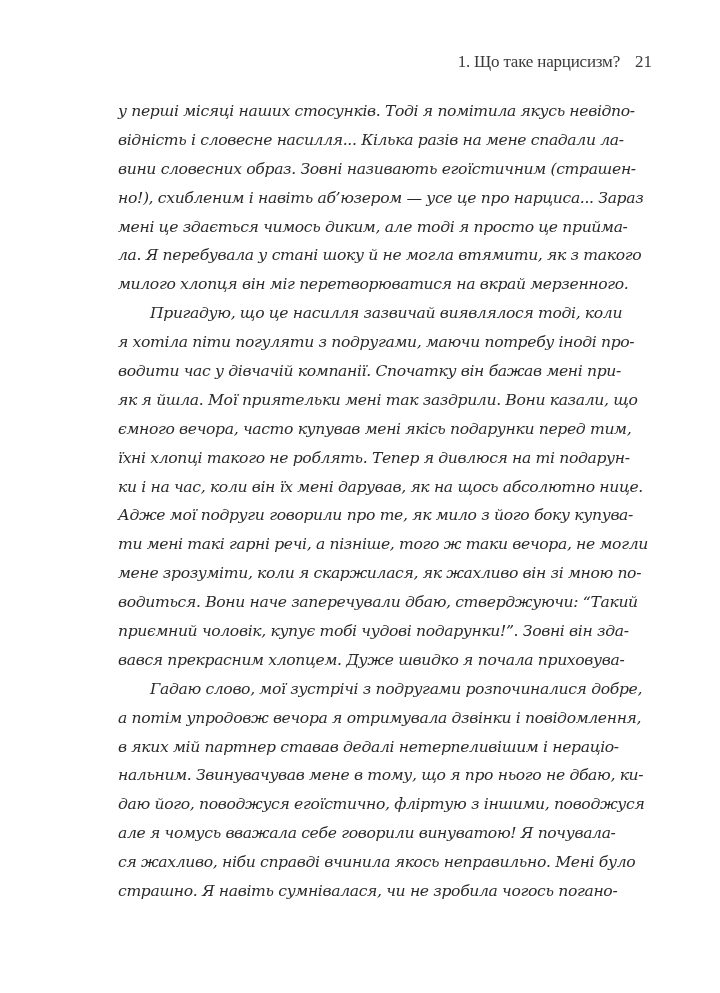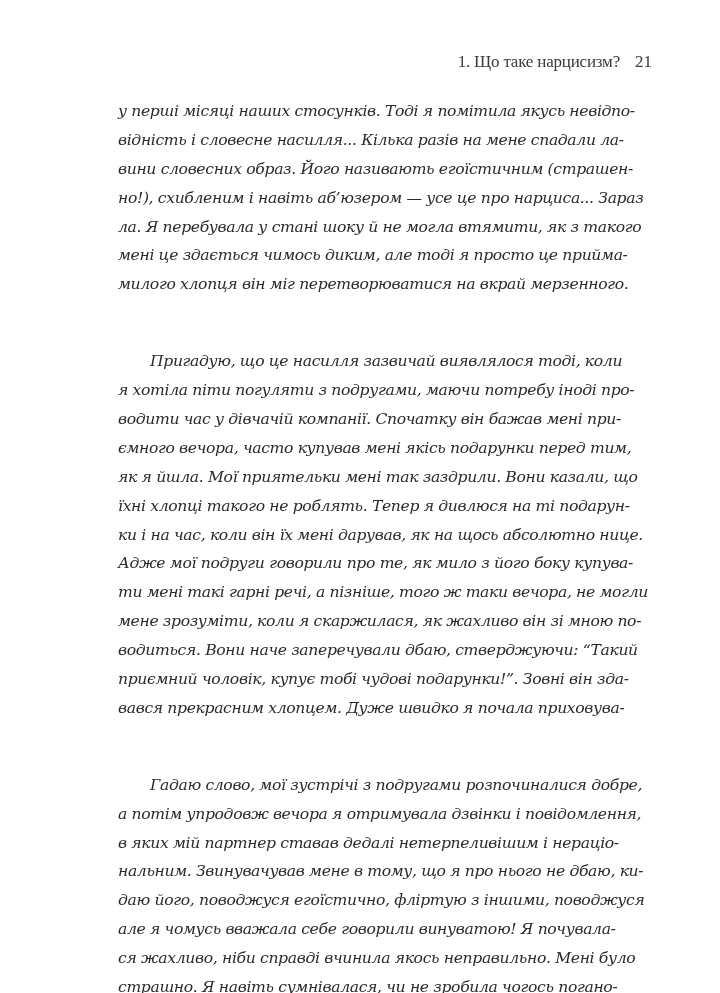--- a/index.html
+++ b/index.html
@@ -18,46 +18,46 @@
   .text-block {
     position: absolute; left: 118px; top: 97px; width: 459px;
     font-family: "DejaVu Serif", "Liberation Serif", serif;
     font-style: italic; font-size: 15.6px; color: #2a2a2a;
   }
   .line {
     height: 28.9px; line-height: 28.9px; white-space: nowrap;
     text-align: justify; text-align-last: justify; letter-spacing: -0.35px;
   }
   .line.last { text-align-last: left; }
-  .line.indent { padding-left: 32px; margin-top: 48px; }
+  .line.indent { padding-left: 32px; }
 </style>
 </head>
 <body>
 
 <div class="running-head">
   <span class="chapter">1. Що таке нарцисизм?</span>
   <span class="folio">21</span>
 </div>
 
 <div class="text-block" id="text-block">
     <div>
       <div class="line">у перші місяці наших стосунків. Тоді я помітила якусь невідпо-</div>
       <div class="line">відність і словесне насилля... Кілька разів на мене спадали ла-</div>
-      <div class="line">вини словесних образ. Його називають егоїстичним (страшен-</div>
+      <div class="line">вини словесних образ. Зовні називають егоїстичним (страшен-</div>
       <div class="line">но!), схибленим і навіть аб’юзером — усе це про нарциса... Зараз</div>
+      <div class="line">мені це здається чимось диким, але тоді я просто це прийма-</div>
       <div class="line">ла. Я перебувала у стані шоку й не могла втямити, як з такого</div>
-      <div class="line">мені це здається чимось диким, але тоді я просто це прийма-</div>
       <div class="line">милого хлопця він міг перетворюватися на вкрай мерзенного.</div>
     </div>
     <div>
       <div class="line indent">Пригадую, що це насилля зазвичай виявлялося тоді, коли</div>
       <div class="line">я хотіла піти погуляти з подругами, маючи потребу іноді про-</div>
       <div class="line">водити час у дівчачій компанії. Спочатку він бажав мені при-</div>
+      <div class="line">як я йшла. Мої приятельки мені так заздрили. Вони казали, що</div>
       <div class="line">ємного вечора, часто купував мені якісь подарунки перед тим,</div>
-      <div class="line">як я йшла. Мої приятельки мені так заздрили. Вони казали, що</div>
       <div class="line">їхні хлопці такого не роблять. Тепер я дивлюся на ті подарун-</div>
       <div class="line">ки і на час, коли він їх мені дарував, як на щось абсолютно нице.</div>
       <div class="line">Адже мої подруги говорили про те, як мило з його боку купува-</div>
       <div class="line">ти мені такі гарні речі, а пізніше, того ж таки вечора, не могли</div>
       <div class="line">мене зрозуміти, коли я скаржилася, як жахливо він зі мною по-</div>
       <div class="line">водиться. Вони наче заперечували дбаю, стверджуючи: “Такий</div>
       <div class="line">приємний чоловік, купує тобі чудові подарунки!”. Зовні він зда-</div>
       <div class="line">вався прекрасним хлопцем. Дуже швидко я почала приховува-</div>
     </div>
     <div>

